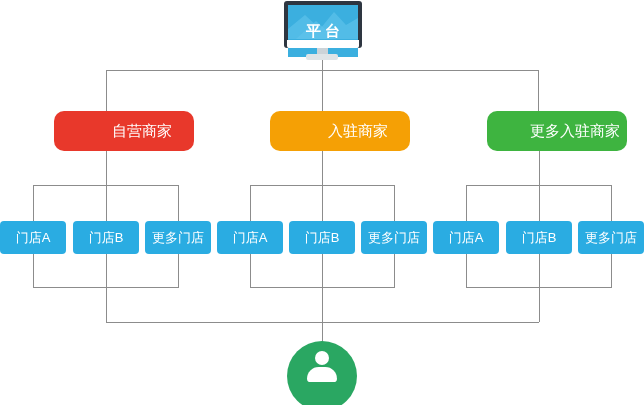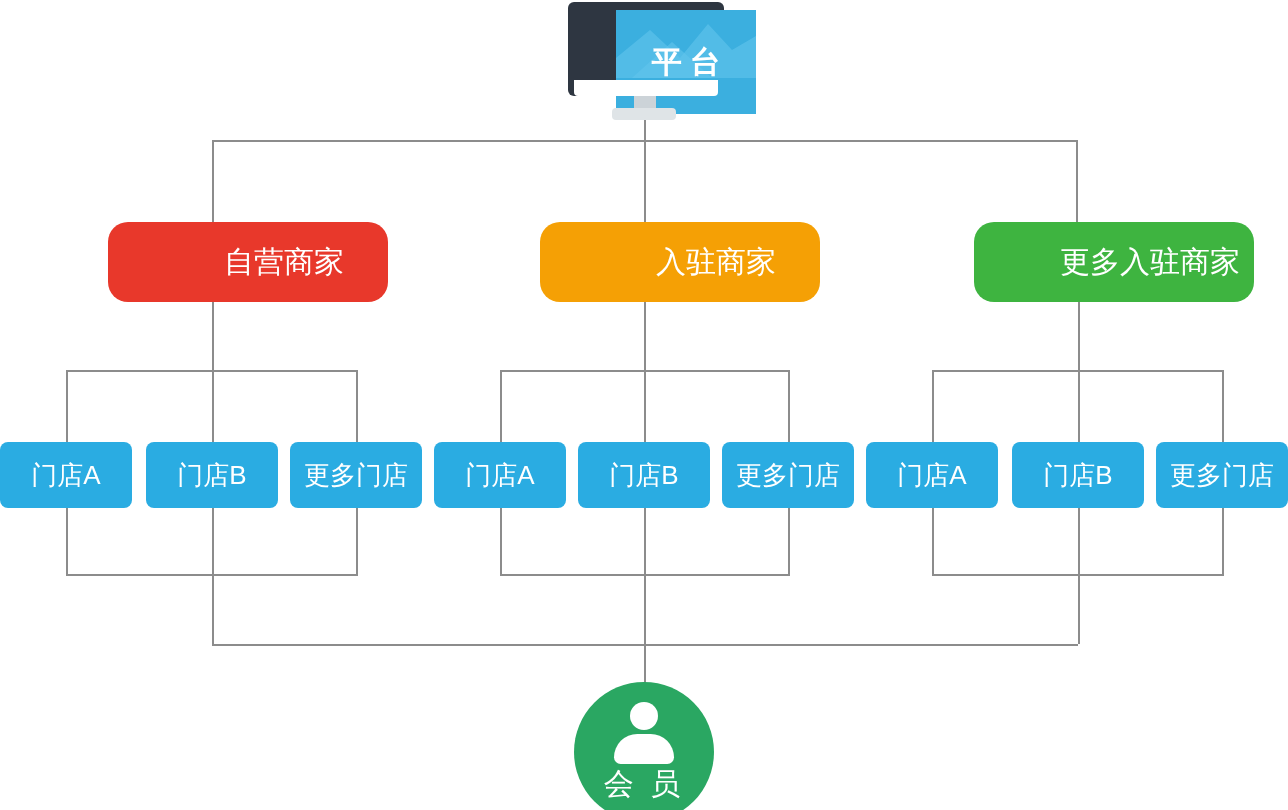--- a/index.html
+++ b/index.html
@@ -8,21 +8,21 @@
     font-family:"Liberation Sans","DejaVu Sans",sans-serif;
   }
   .ln{position:absolute;background:var(--line,#8c8c8c);z-index:1;}
   .ln.h{height:1px;}
   .ln.v{width:1px;}
 
   
   .monitor{position:absolute;left:284px;top:1px;width:78px;height:47px;
     background:var(--monitor_frame,#2e3641);border-radius:3px;z-index:3;}
   .screen{position:absolute;left:4px;top:4px;width:70px;height:52px;
-    background:var(--screen,#3bafdf);overflow:hidden;margin-left:20px;}
+    background:var(--screen,#3bafdf);overflow:hidden;}
   .screen svg{position:absolute;left:0;top:0;}
   .screen-label{position:absolute;left:0;top:0;width:100%;height:100%;
     display:flex;align-items:center;justify-content:center;
     color:#fff;font-size:15px;font-weight:bold;z-index:2;}
   .chin{position:absolute;left:3px;top:39px;width:72px;height:8px;background:#fff;
     border-radius:0 0 2px 2px;}
   .stand-neck{position:absolute;left:317px;top:48px;width:11px;height:7px;
     background:#ccd3d8;z-index:3;}
   .stand-base{position:absolute;left:306px;top:54px;width:32px;height:6px;
     background:#dfe4e7;border-radius:2px;z-index:3;}
@@ -110,16 +110,15 @@
   <div class="store" style="left:289px;">门店B</div>
   <div class="store" style="left:361px;">更多门店</div>
 
   <div class="store" style="left:433px;">门店A</div>
   <div class="store" style="left:506px;">门店B</div>
   <div class="store" style="left:578px;">更多门店</div>
 
   <div class="member">
     <div class="head"></div>
     <div class="body"></div>
-    <div class="label">会 员</div>
   </div>
 
 </div>
 
 </body></html>

